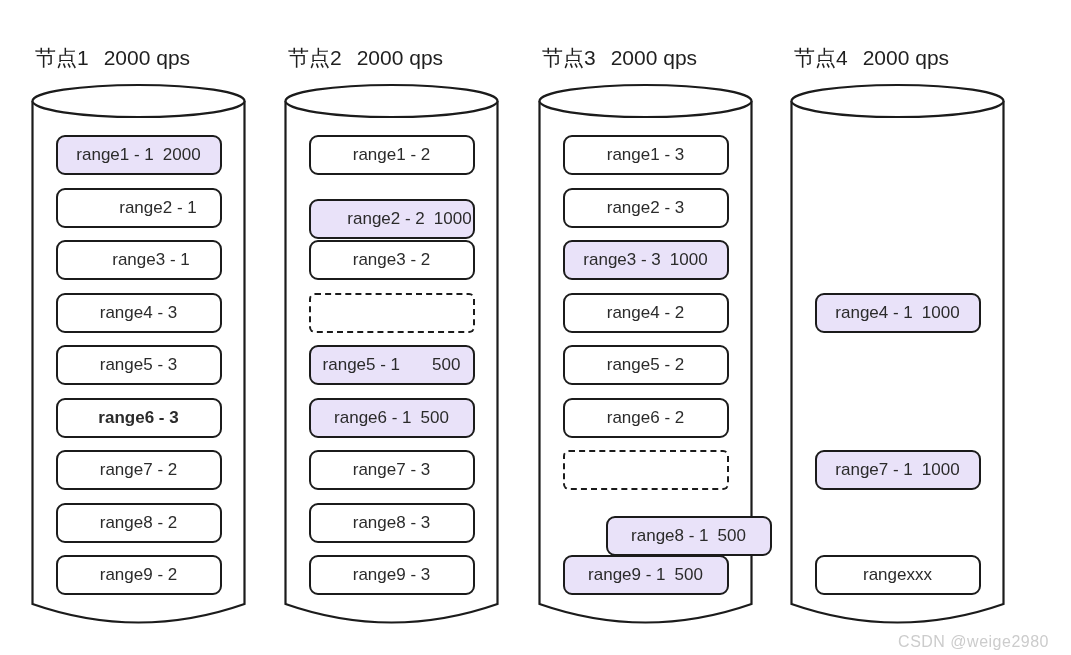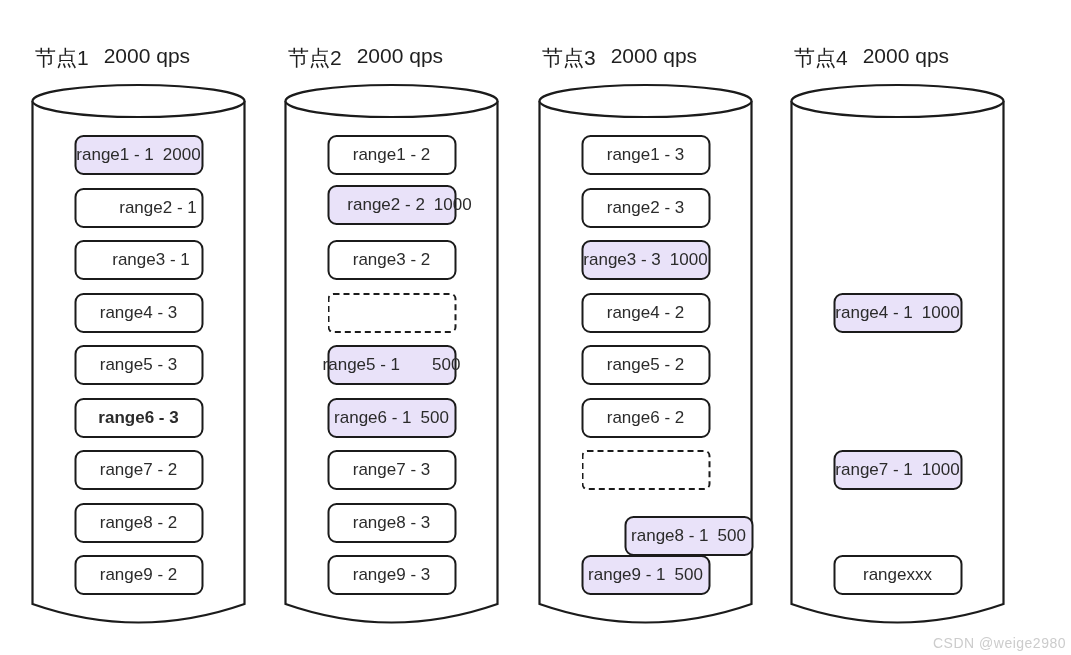--- a/index.html
+++ b/index.html
@@ -21,37 +21,37 @@
     top: 0;
     width: 215px;
     height: 655px;
   }
   .node-title {
     position: absolute;
     top: 44px;
     left: 4px;
     display: flex;
     gap: 15px;
-    align-items: flex-start;
+    align-items: center;
     font-size: 21px;
     font-weight: 500;
     color: #1f1f1f;
     white-space: nowrap;
   }
   .cyl {
     position: absolute;
     top: 79px;
     left: 0;
   }
   .slots { position: absolute; inset: 0; }
   .slot {
     position: absolute;
     left: 50%;
     transform: translateX(-50%);
-    width: 129px;
+    width: 166px;
     height: 40px;
     box-sizing: border-box;
     border: 2px solid var(--outline, #1b1b1b);
     border-radius: 9px;
     background: var(--boxfill, #ffffff);
     display: flex;
     align-items: center;
     justify-content: center;
     gap: 9px;
     font-size: 17px;
@@ -60,23 +60,23 @@
   }
   .slot.highlight { background: var(--hl, #e9e2f9); }
   .slot.dashed {
     border: 2px dashed var(--outline, #1b1b1b);
     border-radius: 6px;
     background: #ffffff;
   }
   .slot-qps:empty { display: none; }
   .watermark {
     position: absolute;
-    right: 5px;
+    right: 22px;
     bottom: 4px;
-    font-size: 14px;
+    font-size: 16px;
     color: var(--wm, #cccccc);
     letter-spacing: 0.5px;
   }
 </style>
 </head>
 <body>
 
 <div id="stage" style="--hl: #e9e2f9; --outline: #1b1b1b; --boxfill: #ffffff; --text: #2b2b2b; --wm: #cccccc;">
   <div id="nodes-root">
       <div class="node" style="left: 31px;">
@@ -125,21 +125,21 @@
       <span>2000 qps</span>
     </div>
     <svg class="cyl" width="215" height="548" viewBox="0 0 215 548" aria-hidden="true">
       <path d="M1.5 22 L1.5 525 Q107.5 562 213.5 525 L213.5 22" fill="none" stroke="#1b1b1b" stroke-width="2.2"></path>
       <ellipse cx="107.5" cy="22" rx="106" ry="16" fill="#ffffff" stroke="#1b1b1b" stroke-width="2.2"></ellipse>
     </svg>
     <div class="slots">
           <div class="slot " style="top: 135px;">
             <span class="slot-range">range1 - 2</span>
           </div>
-          <div class="slot highlight" style="top: 185px; padding-left: 36px;">
+          <div class="slot highlight" style="top: 199px; padding-left: 36px;">
             <span class="slot-range">range2 - 2</span>
             <span class="slot-qps">1000</span>
           </div>
           <div class="slot " style="top: 240px;">
             <span class="slot-range">range3 - 2</span>
           </div>
           <div class="slot dashed" style="top: 292.5px;">
             <span class="slot-range"></span>
           </div>
           <div class="slot highlight" style="top: 345px; gap: 32px;">

